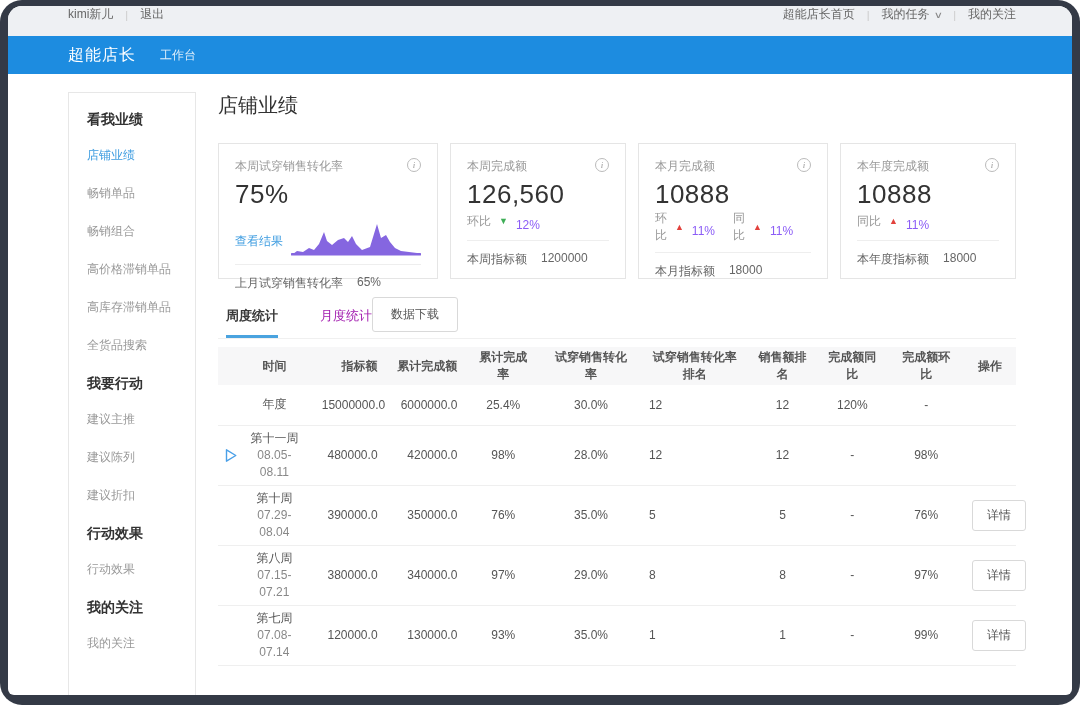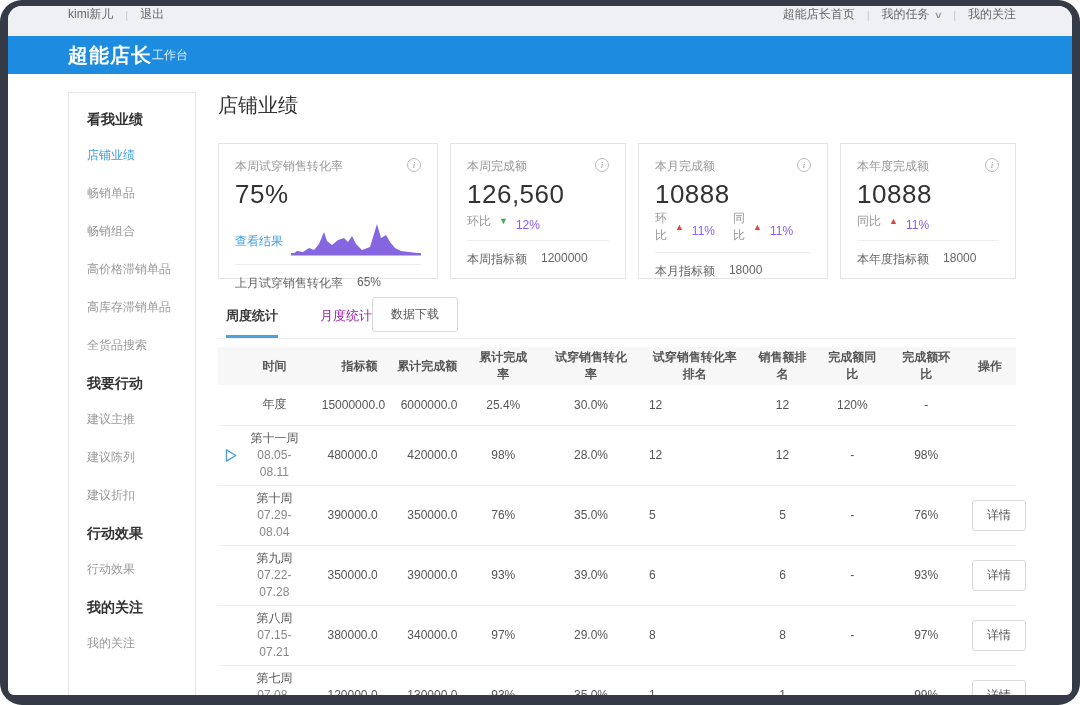--- a/index.html
+++ b/index.html
@@ -14,22 +14,22 @@
   .utilbar { height:30px; background:#eef0f3; display:flex; align-items:flex-start;
     justify-content:space-between; padding:0 56px 0 60px; font-size:12px; color:#777; flex:0 0 auto; }
   .utilbar .grp { display:flex; align-items:center; gap:12px; }
   .utilbar .sep { color:#ccc; font-size:11px; }
   .utilbar .lnk { cursor:pointer; color:#666; display:flex; align-items:center; gap:5px; }
   .chev { font-size:9px; color:#888; transform:scaleX(1.4); display:inline-block; }
 
   
   .bluebar { height:38px; background:#1d8ce0; display:flex; align-items:center;
     padding:0 60px; color:#fff; flex:0 0 auto; }
-  .brand { font-size:20px; font-weight:bold; letter-spacing:1px; }
-  .brand-suffix { font-size:12px; margin-left:0; opacity:.85; }
+  .brand { font-size:16px; font-weight:normal; letter-spacing:1px; }
+  .brand-suffix { font-size:12px; margin-left:24px; opacity:.85; }
 
   
   .content { flex:1; display:flex; padding:18px 56px 0 60px; overflow:hidden; }
 
   
   .sidebar { width:128px; border:1px solid #e7e7e7; padding:18px 16px 26px 18px;
     align-self:flex-start; flex:0 0 auto; background:#fff; }
   .side-sec { margin-bottom:10px; }
   .side-title { font-size:14px; font-weight:bold; color:#333; margin:18px 0 18px 0; }
   .side-sec:first-child .side-title { margin-top:0; }
@@ -338,40 +338,20 @@
             <td>-</td>
             <td>76%</td>
             <td>
               <button class="detail-btn">详情</button>
             </td>
           </tr>
               <tr>
             <td class="col-time">
 
               <div class="wk">
-                <div class="wk-name">第九周</div>
-                <div class="wk-dates">07.22-07.28</div>
-              </div>
-            </td>
-            <td>350000.0</td>
-            <td>390000.0</td>
-            <td>93%</td>
-            <td>39.0%</td>
-            <td>6</td>
-            <td>6</td>
-            <td>-</td>
-            <td>93%</td>
-            <td>
-              <button class="detail-btn">详情</button>
-            </td>
-          </tr>
-              <tr>
-            <td class="col-time">
-
-              <div class="wk">
                 <div class="wk-name">第八周</div>
                 <div class="wk-dates">07.15-07.21</div>
               </div>
             </td>
             <td>380000.0</td>
             <td>340000.0</td>
             <td>97%</td>
             <td>29.0%</td>
             <td>8</td>
             <td>8</td>

